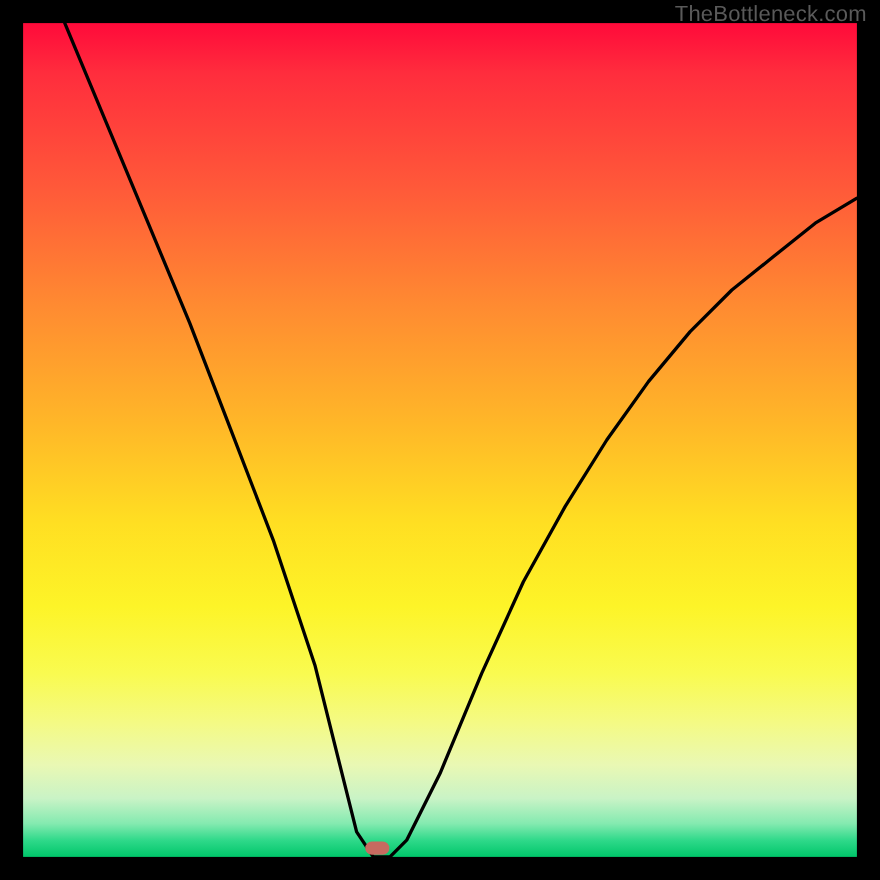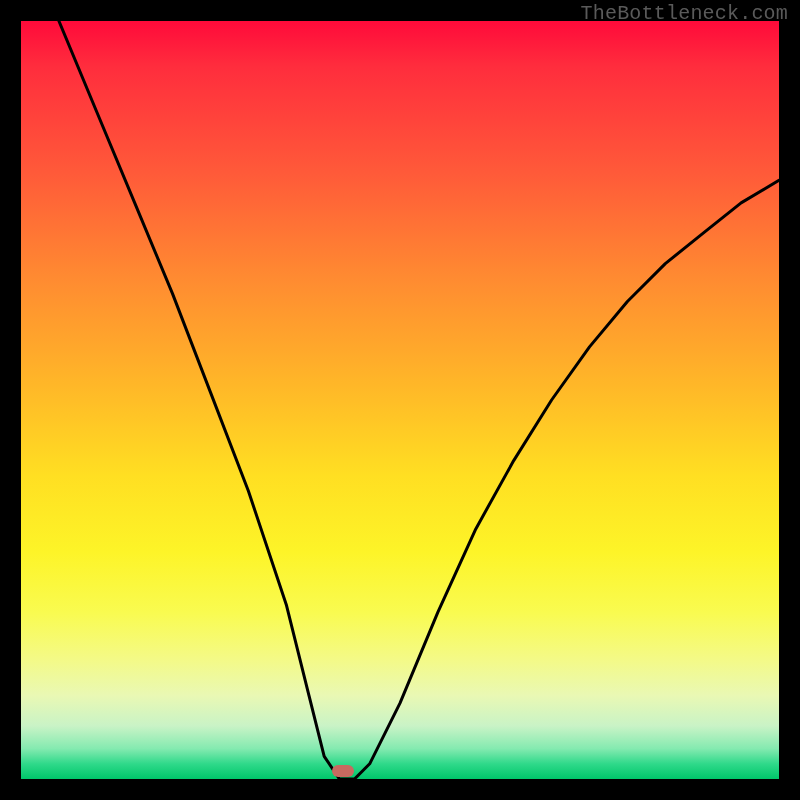--- a/index.html
+++ b/index.html
@@ -9,21 +9,20 @@
     height: 800px;
     background: #000;
     overflow: hidden;
     font-family: Arial, Helvetica, sans-serif;
   }
   .frame {
     position: relative;
     width: 800px;
     height: 632px;
     background: #000;
-    font-family: Liberation Mono, monospace;
   }
   .plot-area {
     position: absolute;
     left: 21px;
     top: 21px;
     width: 758px;
     height: 758px;
     
     background: linear-gradient(
       to bottom,

